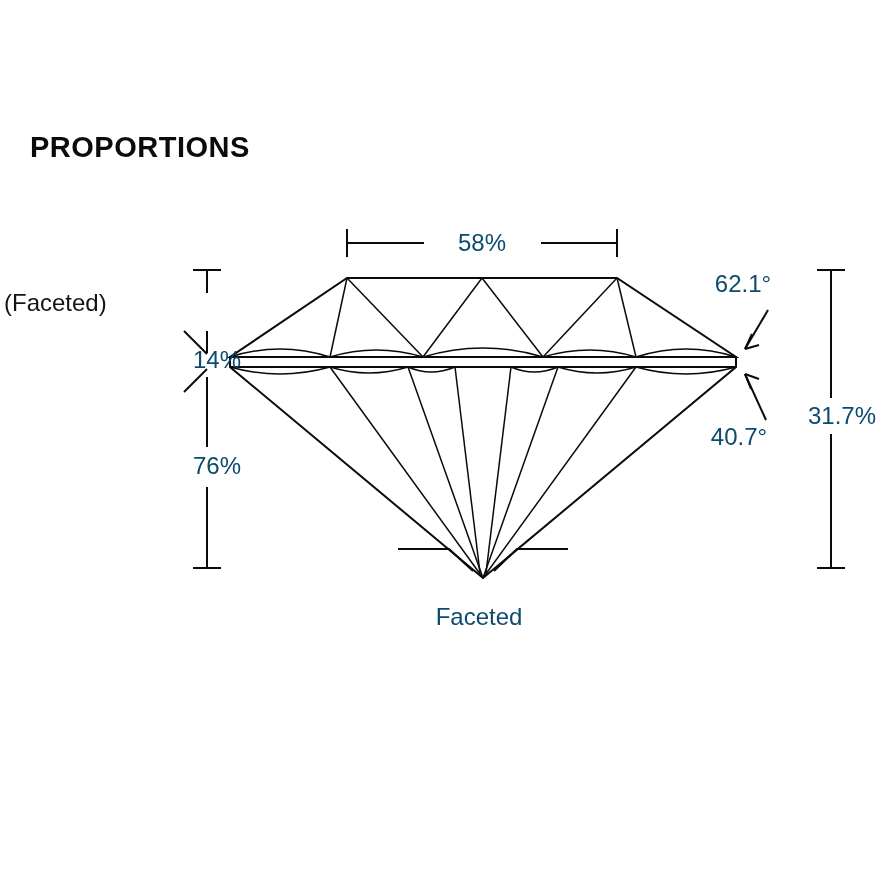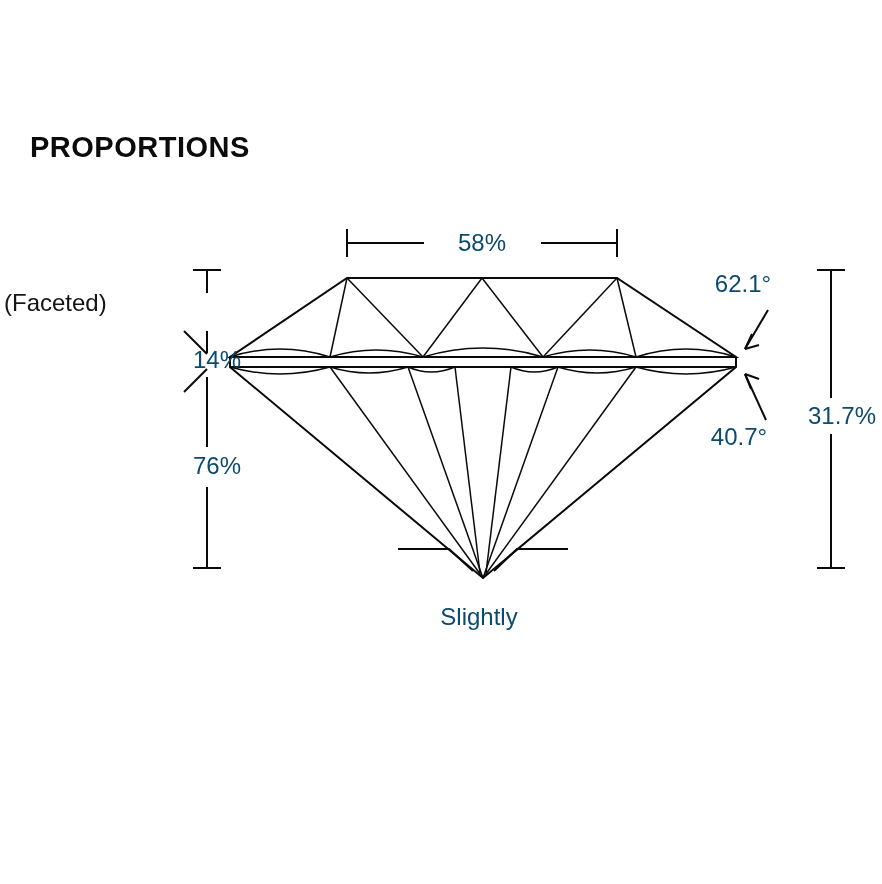--- a/index.html
+++ b/index.html
@@ -126,15 +126,15 @@
   <div class="lbl center" style="left:743px;top:284px;">62.1°</div>
 
   <div class="lbl center" style="left:739px;top:437px;text-align:center;">40.7°</div>
 
   <div class="lbl center" style="left:842px;top:416px;">31.7%</div>
 
   <div class="girdle-label">
     <div>(Faceted)</div>
   </div>
 
-  <div class="lbl center" style="left:479px;top:617px;">Slightly</div>
+  <div class="lbl center" style="left:479px;top:617px;">Faceted</div>
 
 </div>
 
 </body></html>

